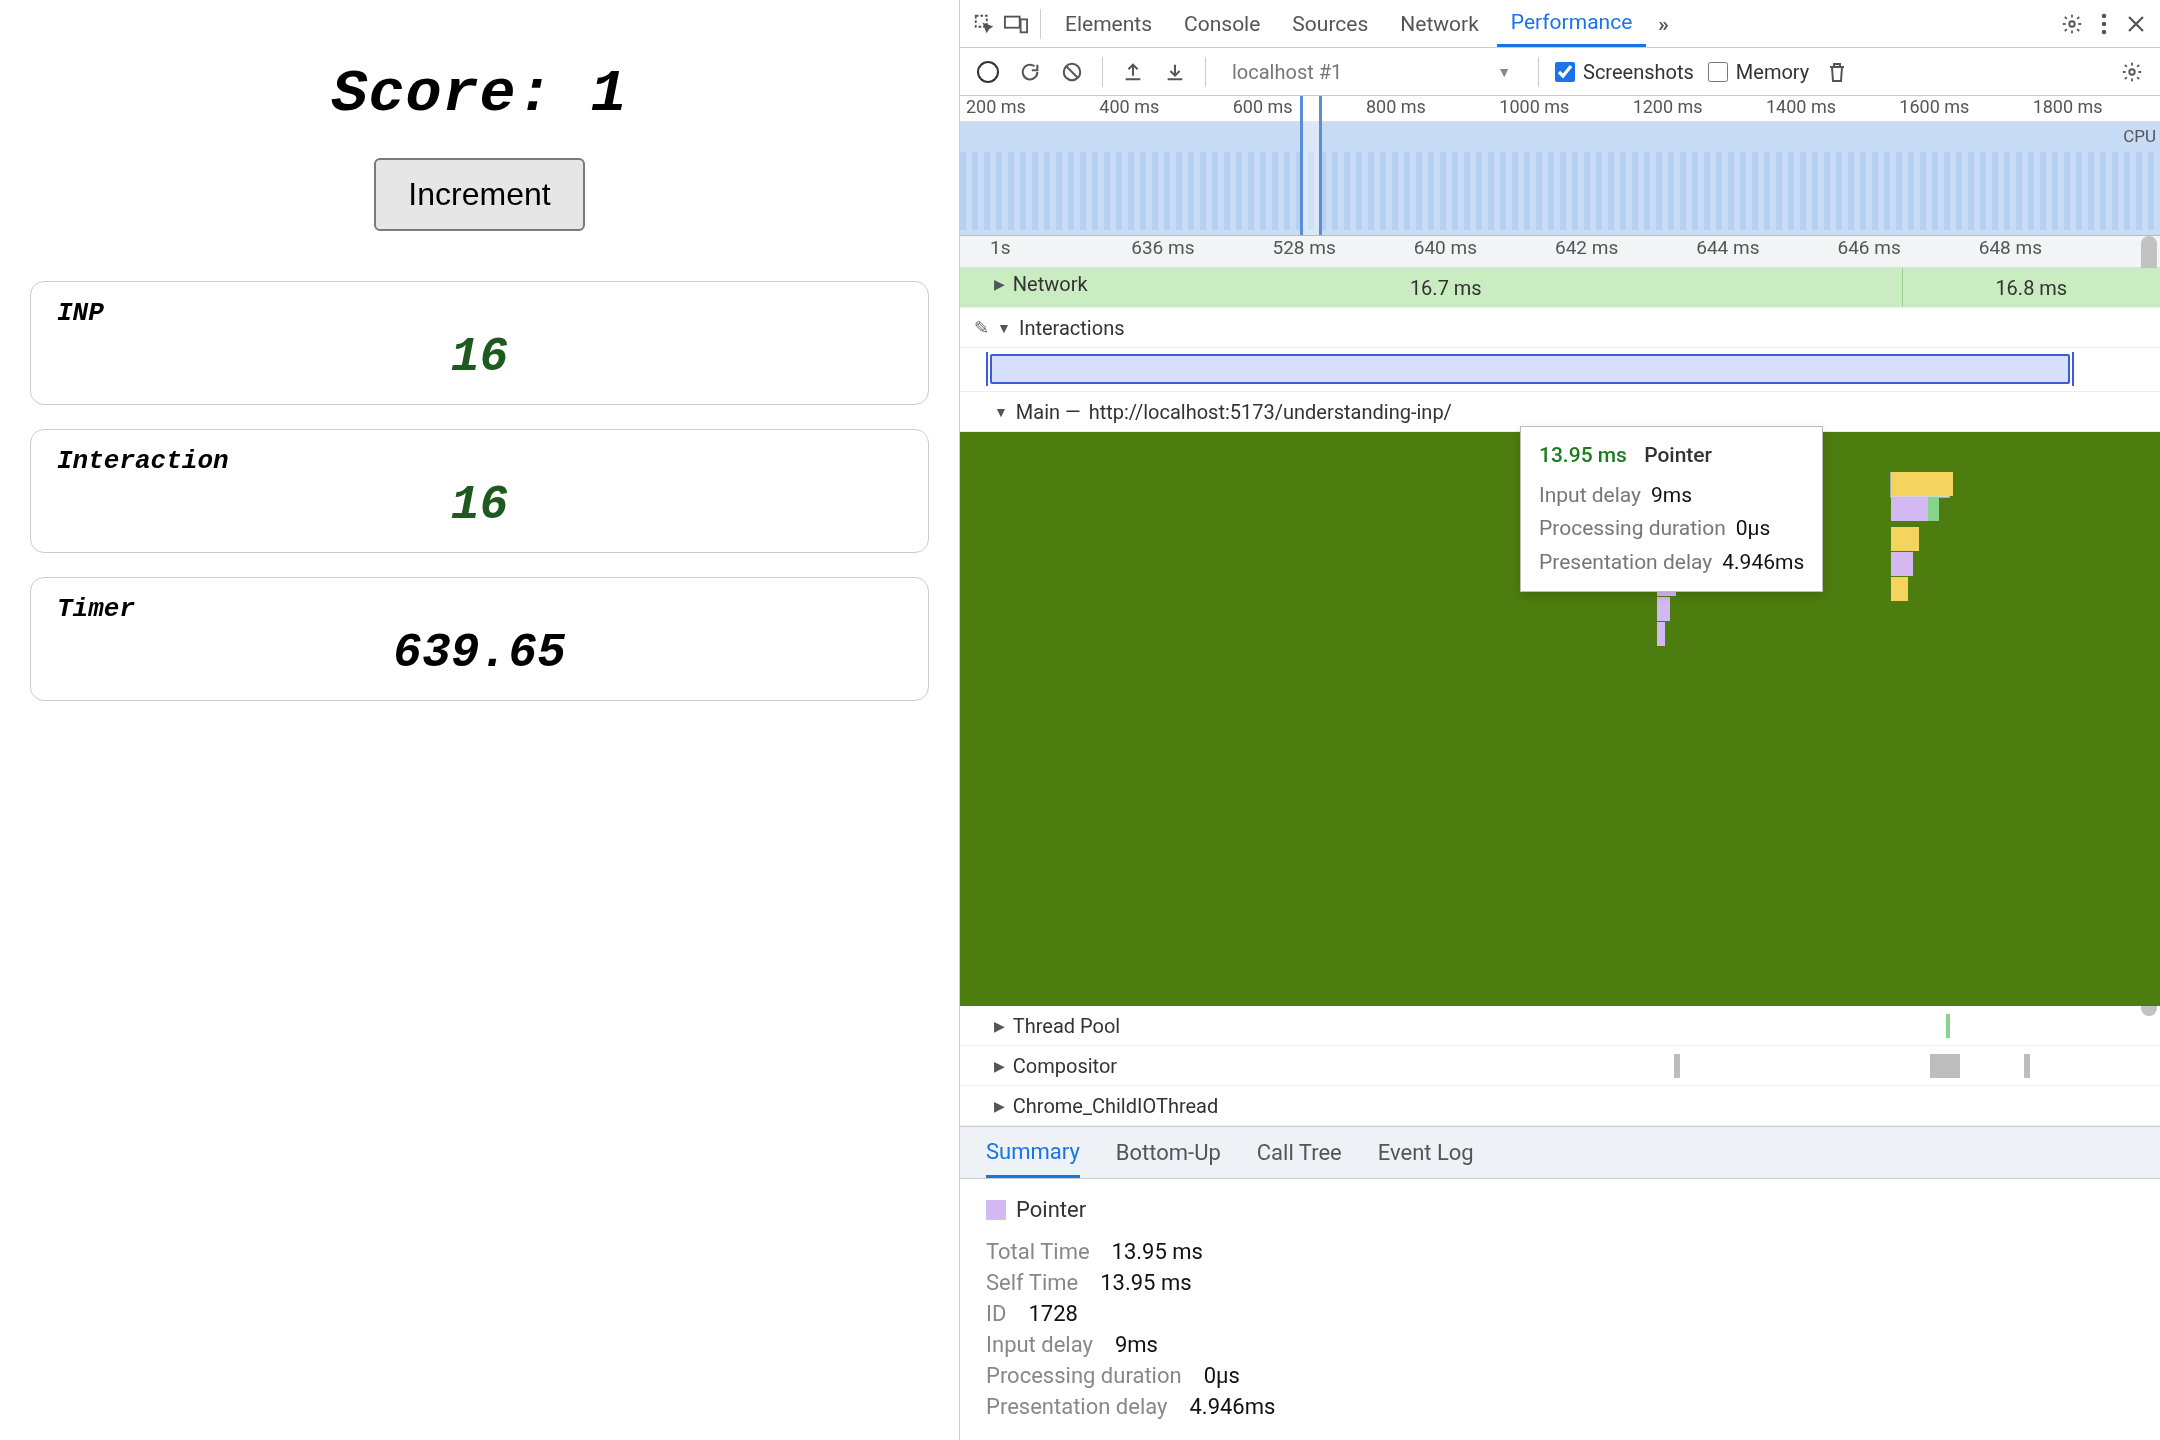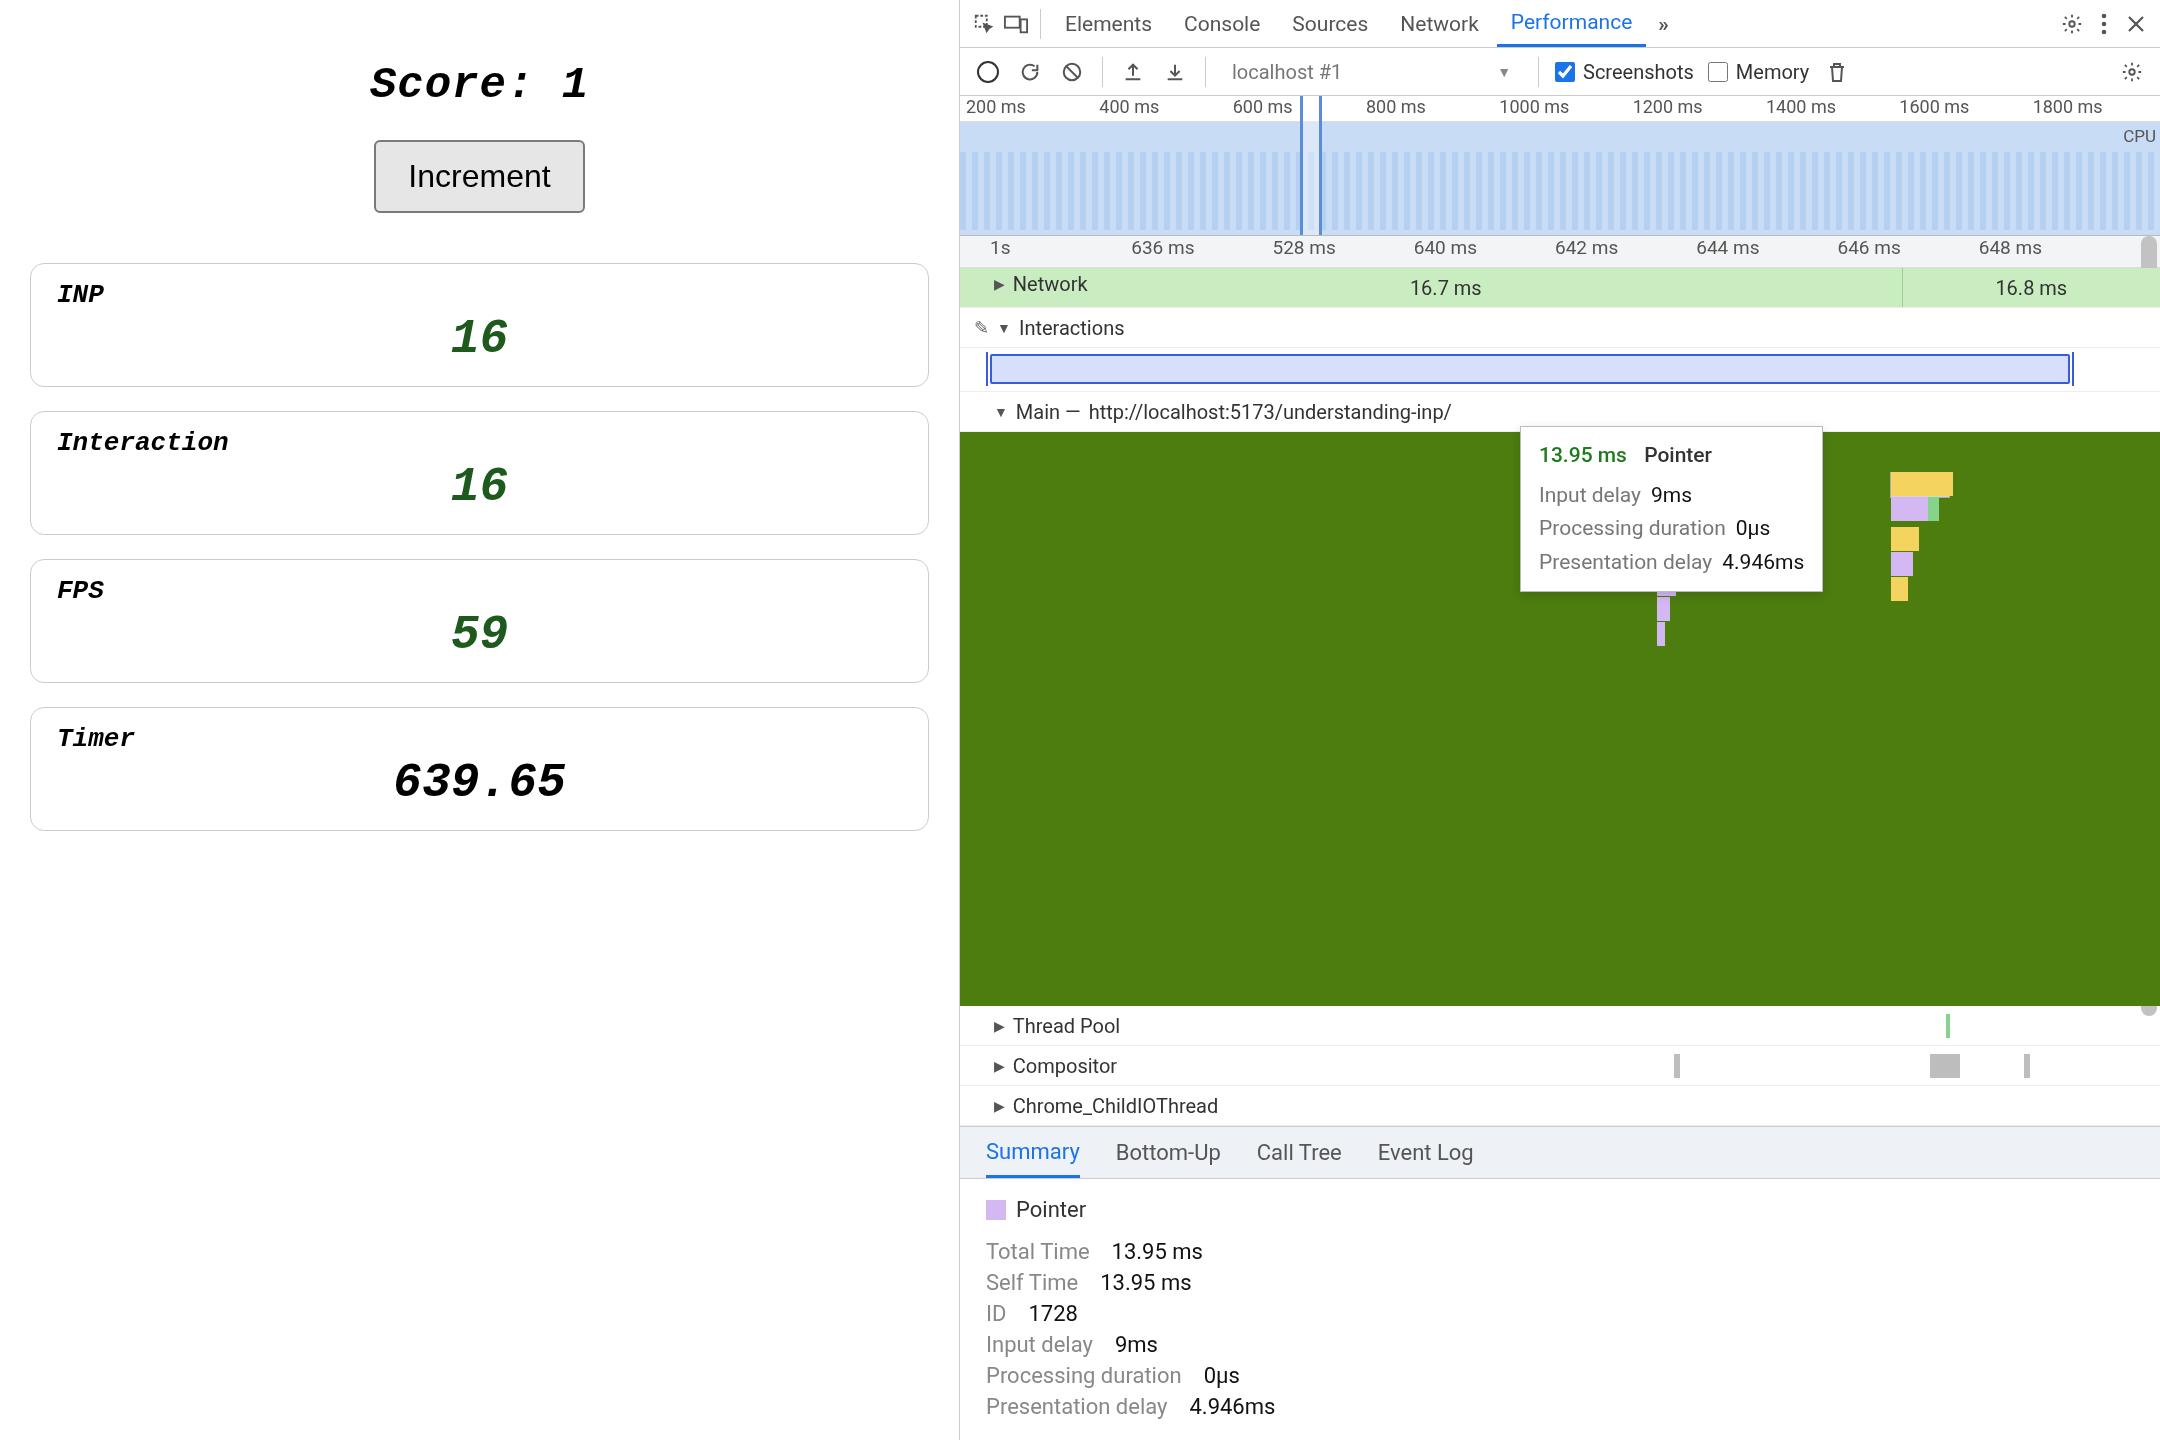--- a/index.html
+++ b/index.html
@@ -9,21 +9,21 @@
   
   .app {
     width: 959px;
     padding: 40px 30px;
     font-family: "Courier New", ui-monospace, monospace;
   }
   .score-line {
     text-align: center;
     font-style: italic;
     font-weight: 900;
-    font-size: 44px;
+    font-size: 60px;
     letter-spacing: 1px;
     margin-top: 20px;
     margin-bottom: 30px;
   }
   .increment-wrap { text-align: center; margin-bottom: 50px; }
   .increment-btn {
     font-size: 32px;
     padding: 16px 32px;
     background: #e6e6e6;
     border: 2px solid #7a7a7a;
@@ -256,24 +256,20 @@
 
   <div class="card">
     <div class="card-label">INP</div>
     <div class="card-value">16</div>
   </div>
   <div class="card">
     <div class="card-label">Interaction</div>
     <div class="card-value">16</div>
   </div>
   <div class="card">
-    <div class="card-label">FPS</div>
-    <div class="card-value">59</div>
-  </div>
-  <div class="card">
     <div class="card-label">Timer</div>
     <div class="card-value black">639.65</div>
   </div>
 </div>
 
 <div class="devtools">
 
   <div class="dt-tabs">
     <div class="icon-btn">
       <svg width="22" height="22" viewBox="0 0 24 24" fill="none" stroke="#555" stroke-width="2">

